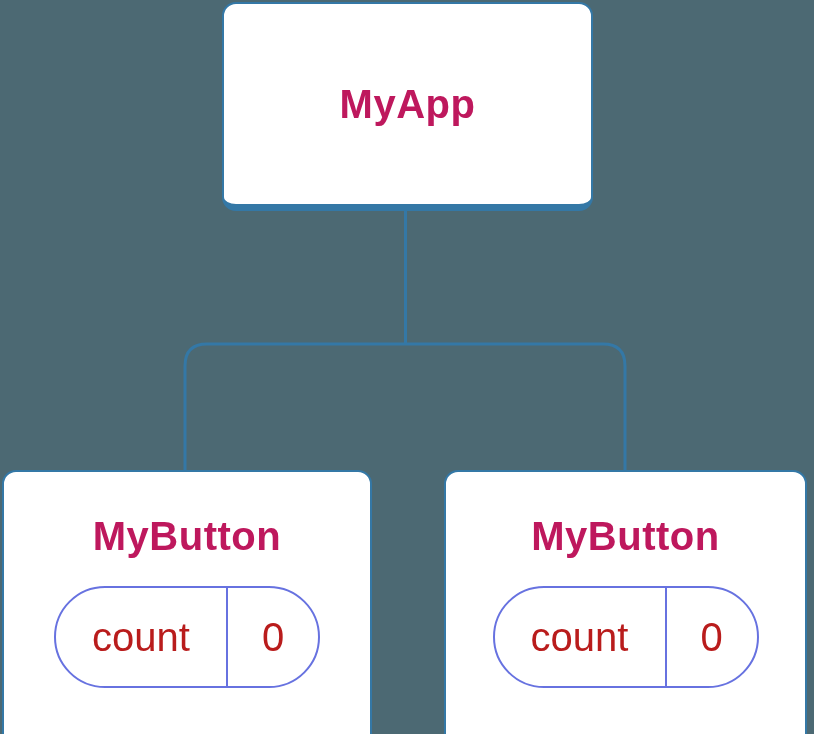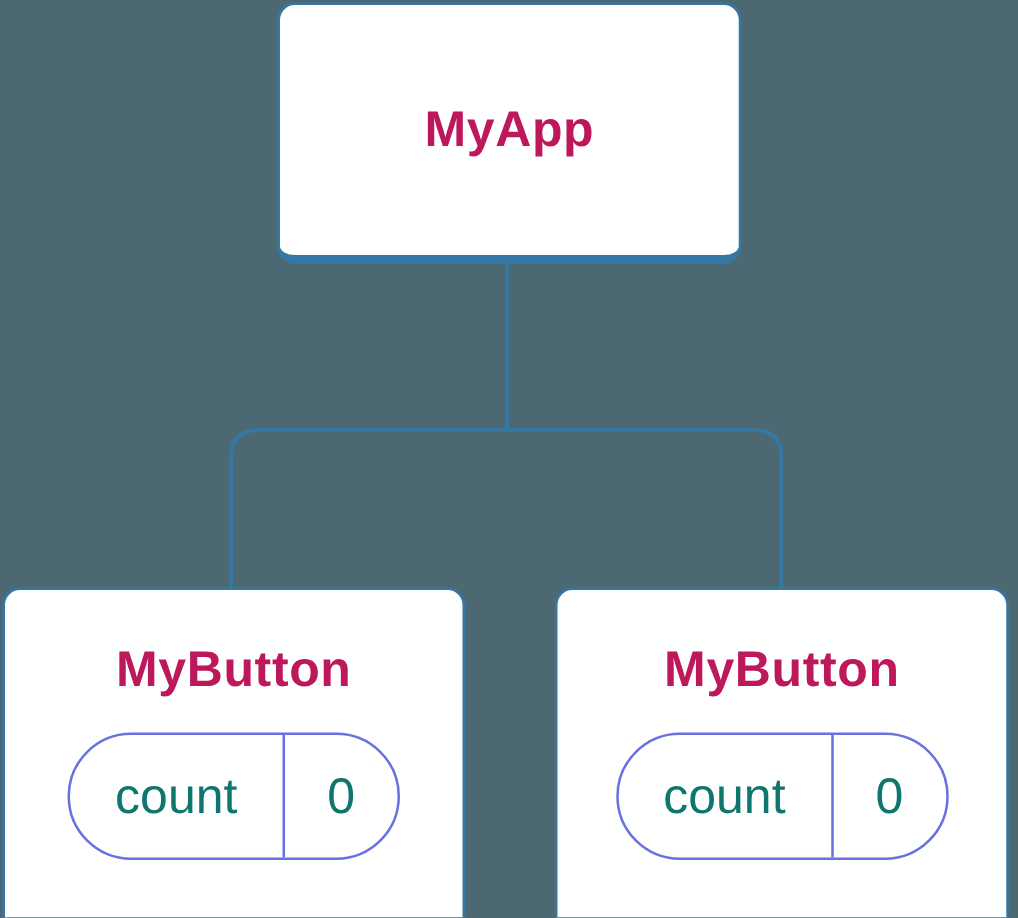--- a/index.html
+++ b/index.html
@@ -66,21 +66,21 @@
   }
   .state-pill {
     margin-top: 27px;
     box-sizing: border-box;
     width: 266px;
     height: 102px;
     border: 2.5px solid #6772e0;
     border-radius: 60px;
     display: flex;
     align-items: stretch;
-    color: #0f766e;
+    color: #b91c1c;
     font-size: 40px;
     font-weight: 400;
     background: #ffffff;
   }
   .state-label-cell {
     box-sizing: border-box;
     width: 172px;
     border-right: 2.5px solid #6772e0;
     display: flex;
     align-items: center;

